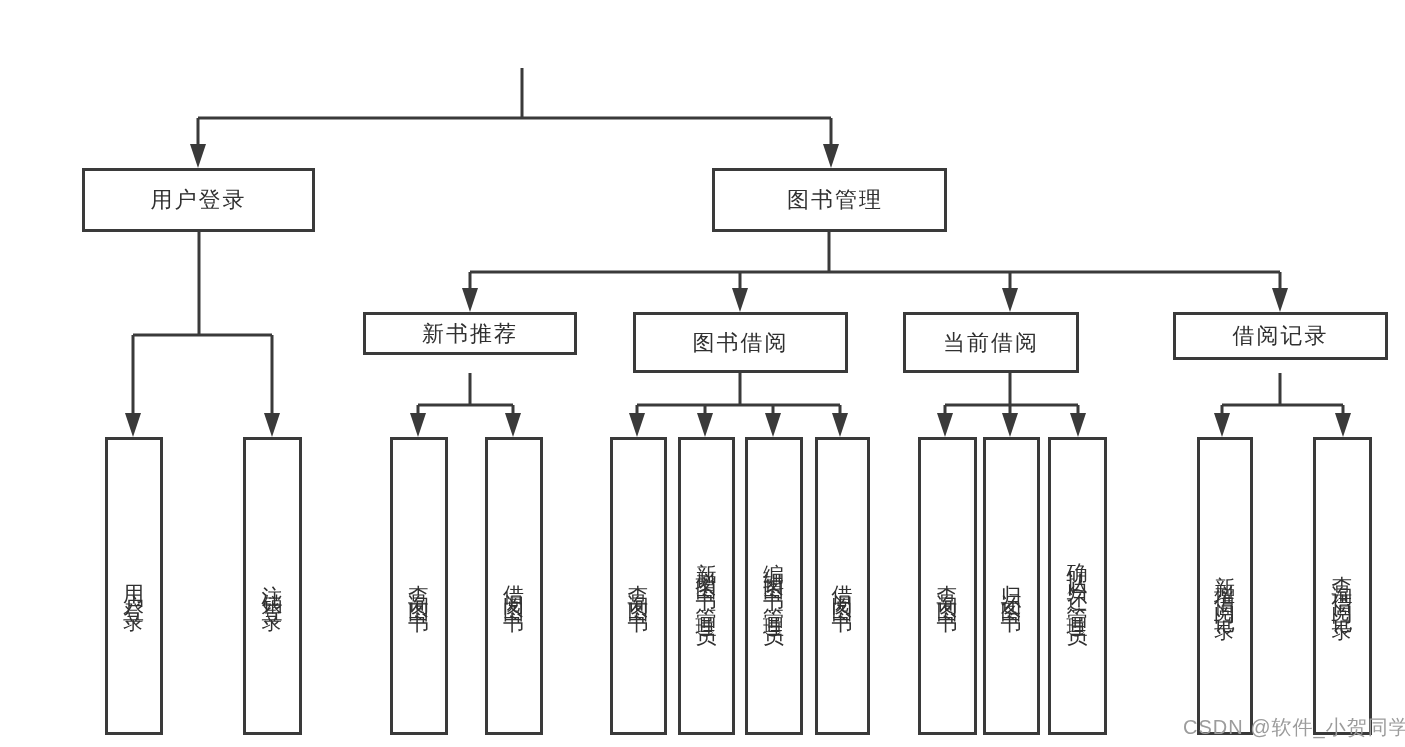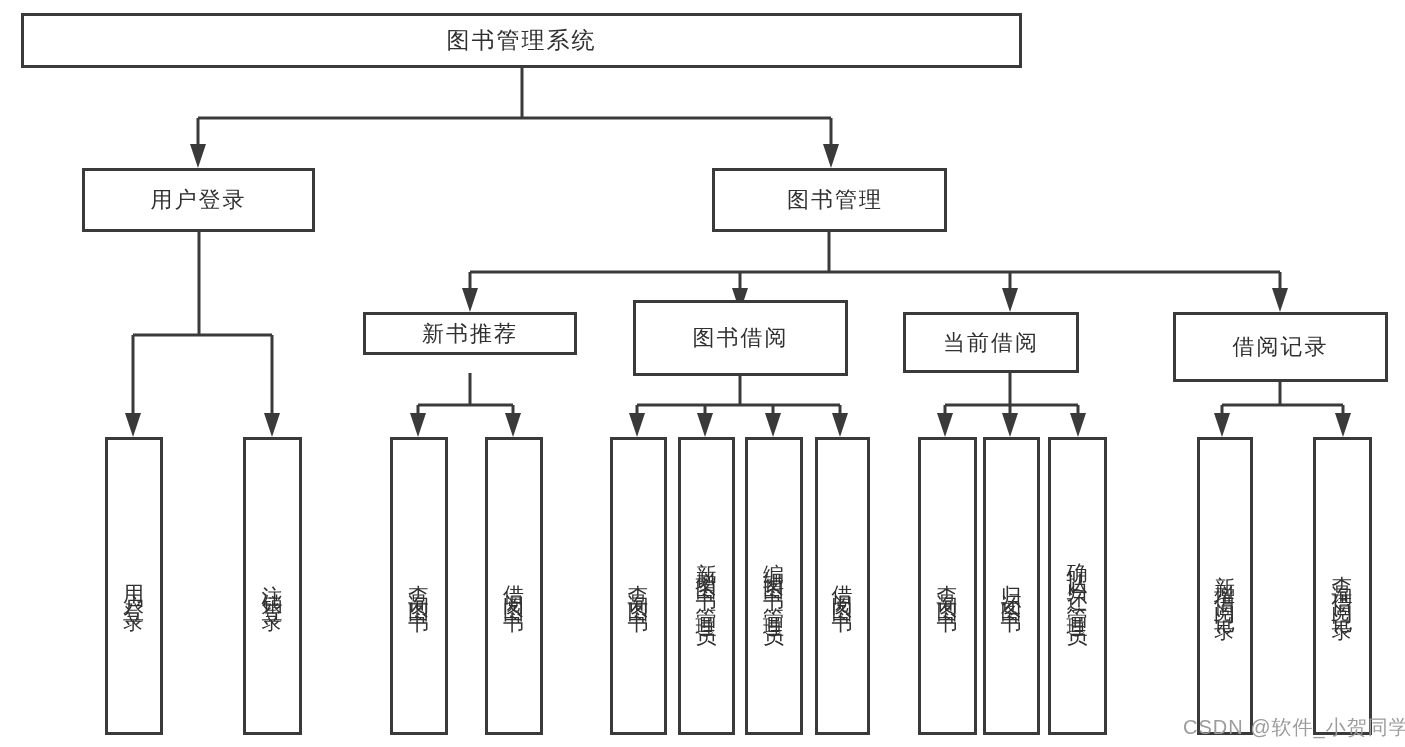--- a/index.html
+++ b/index.html
@@ -99,41 +99,38 @@
     <polygon points="697,413 713,413 705,437"></polygon>
     <polygon points="765,413 781,413 773,437"></polygon>
     <polygon points="832,413 848,413 840,437"></polygon>
     <polygon points="937,413 953,413 945,437"></polygon>
     <polygon points="1002,413 1018,413 1010,437"></polygon>
     <polygon points="1070,413 1086,413 1078,437"></polygon>
     <polygon points="1214,413 1230,413 1222,437"></polygon>
     <polygon points="1335,413 1351,413 1343,437"></polygon>
   </svg>
 
-  <div class="box root-box" style="left:21px; top:13px; width:1001px; height:55px;">
-    <span class="htext">图书管理系统</span>
-  </div>
 
   <div class="box" style="left:82px; top:168px; width:233px; height:64px;">
     <span class="htext">用户登录</span>
   </div>
   <div class="box" style="left:712px; top:168px; width:235px; height:64px;padding-left:11px;">
     <span class="htext">图书管理</span>
   </div>
 
   <div class="box" style="left:363px; top:312px; width:214px; height:43px;">
     <span class="htext">新书推荐</span>
   </div>
-  <div class="box" style="left:633px; top:300px; width:215px; height:76px;align-items:center;">
+  <div class="box" style="left:633px; top:312px; width:215px; height:61px;align-items:center;">
     <span class="htext">图书借阅</span>
   </div>
   <div class="box" style="left:903px; top:312px; width:176px; height:61px;">
     <span class="htext">当前借阅</span>
   </div>
-  <div class="box" style="left:1173px; top:312px; width:215px; height:70px;">
+  <div class="box" style="left:1173px; top:312px; width:215px; height:48px;">
     <span class="htext">借阅记录</span>
   </div>
 
   <div class="box vbox" style="left:105px; top:437px; width:58px; height:298px;">
     <span class="vtext">用户登录</span>
   </div>
   <div class="box vbox" style="left:243px; top:437px; width:59px; height:298px;">
     <span class="vtext">注销登录</span>
   </div>
 

